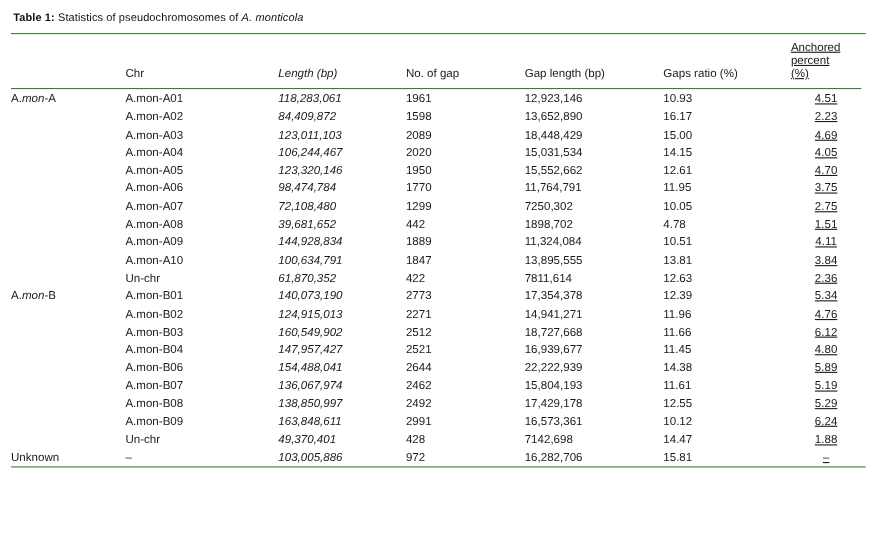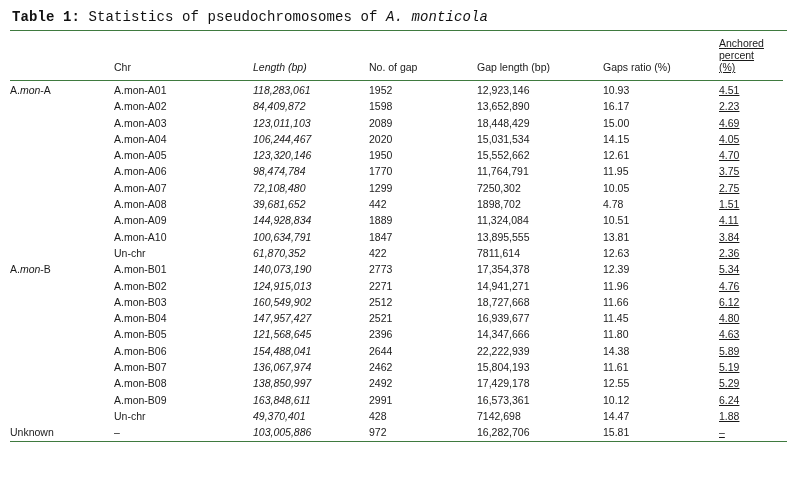--- a/index.html
+++ b/index.html
@@ -15,22 +15,22 @@
     overflow: hidden;
   }
   .page {
     position: relative;
     width: 797px;
     height: 498px;
     box-sizing: border-box;
     padding: 8px 10px 0 10px;
   }
   .caption {
-    font-family: Liberation Mono, monospace;
-    font-size: 14px;
+    font-family: Liberation Sans, sans-serif;
+    font-size: 10px;
     line-height: 14px;
     color: #111111;
     margin: 2px 0 6px 2px;
     letter-spacing: 0.1px;
   }
   .caption .label {
     font-weight: bold;
   }
   .caption .sp {
     font-style: italic;
@@ -66,21 +66,21 @@
   .c-group { width: 100px; }
   .c-chr   { width: 135px; }
   .c-len   { width: 112px; font-style: italic; }
   .c-gap   { width: 104px; }
   .c-gaplen{ width: 122px; }
   .c-ratio { width: 112px; }
   .c-anch  { width: auto; text-decoration: underline; }
 
   th.c-len, th.c-gap, th.c-gaplen, th.c-ratio, th.c-anch { text-align: left; }
   th.c-anch { text-align: right; padding-right: 8px; }
-  td.c-anch { text-align: left; padding-right: 8px; }
+  td.c-anch { text-align: center; padding-right: 8px; }
 
   .group-label { font-style: normal; }
   .group-label .ital { font-style: italic; }
 
   .head-rule-wrap { padding: 0; }
   .total-row td { padding-top: 2px; }
 </style>
 </head>
 <body>
 
@@ -108,21 +108,21 @@
         <td class="head-rule-wrap" colspan="7">
           <div class="rule"></div>
         </td>
       </tr>
     </thead>
     <tbody id="tbody">
         <tr>
           <td class="c-group group-label">A.<span class="ital">mon</span>-A</td>
           <td class="c-chr">A.mon-A01</td>
           <td class="c-len">118,283,061</td>
-          <td class="c-gap">1952</td>
+          <td class="c-gap">1961</td>
           <td class="c-gaplen">12,923,146</td>
           <td class="c-ratio">10.93</td>
           <td class="c-anch">4.51</td>
         </tr>
         <tr>
           <td class="c-group group-label"></td>
           <td class="c-chr">A.mon-A02</td>
           <td class="c-len">84,409,872</td>
           <td class="c-gap">1598</td>
           <td class="c-gaplen">13,652,890</td>
@@ -241,29 +241,20 @@
           <td class="c-group group-label"></td>
           <td class="c-chr">A.mon-B04</td>
           <td class="c-len">147,957,427</td>
           <td class="c-gap">2521</td>
           <td class="c-gaplen">16,939,677</td>
           <td class="c-ratio">11.45</td>
           <td class="c-anch">4.80</td>
         </tr>
         <tr>
           <td class="c-group group-label"></td>
-          <td class="c-chr">A.mon-B05</td>
-          <td class="c-len">121,568,645</td>
-          <td class="c-gap">2396</td>
-          <td class="c-gaplen">14,347,666</td>
-          <td class="c-ratio">11.80</td>
-          <td class="c-anch">4.63</td>
-        </tr>
-        <tr>
-          <td class="c-group group-label"></td>
           <td class="c-chr">A.mon-B06</td>
           <td class="c-len">154,488,041</td>
           <td class="c-gap">2644</td>
           <td class="c-gaplen">22,222,939</td>
           <td class="c-ratio">14.38</td>
           <td class="c-anch">5.89</td>
         </tr>
         <tr>
           <td class="c-group group-label"></td>
           <td class="c-chr">A.mon-B07</td>

